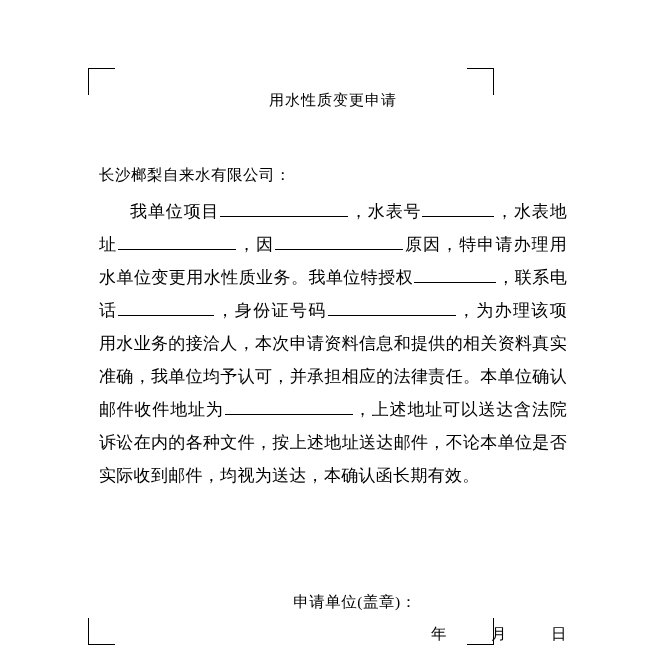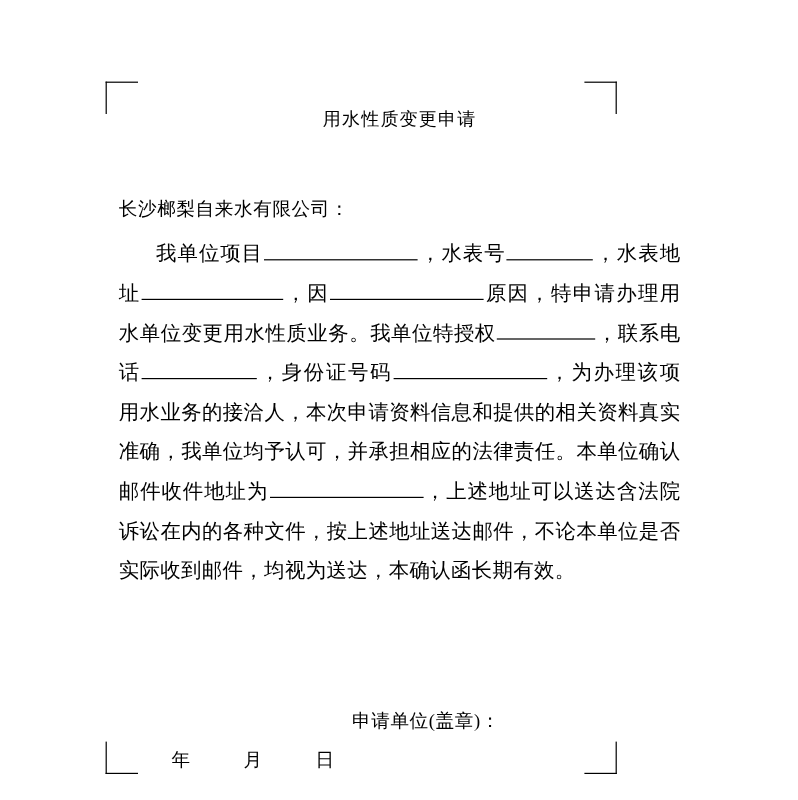--- a/index.html
+++ b/index.html
@@ -12,21 +12,20 @@
     background: #ffffff;
     font-family: "Liberation Serif", "DejaVu Serif", serif;
     color: #000000;
     overflow: hidden;
   }
   .page {
     position: relative;
     width: 582px;
     height: 667px;
     background: #ffffff;
-    padding-left: 20px;
   }
   
   .crop {
     position: absolute;
     width: 26px;
     height: 26px;
   }
   .crop.tl { left: 88px;  top: 68px;  border-left: 1px solid #000; border-top: 1px solid #000; }
   .crop.tr { right: 88px; top: 68px;  border-right: 1px solid #000; border-top: 1px solid #000; }
   .crop.bl { left: 88px;  bottom: 22px; border-left: 1px solid #000; border-bottom: 1px solid #000; }
@@ -81,21 +80,21 @@
     width: 468px;
     font-size: 15.5px;
     line-height: 32px;
     letter-spacing: 0.5px;
   }
   .sig-line {
     text-align: center;
     padding-left: 44px;
   }
   .date-line {
-    text-align: left;
+    text-align: right;
     padding-left: 44px;
   }
   .date-line .sp { display: inline-block; width: 44px; }
 </style>
 </head>
 <body>
 
 <div class="page">
 
   <div class="crop tl"></div>

